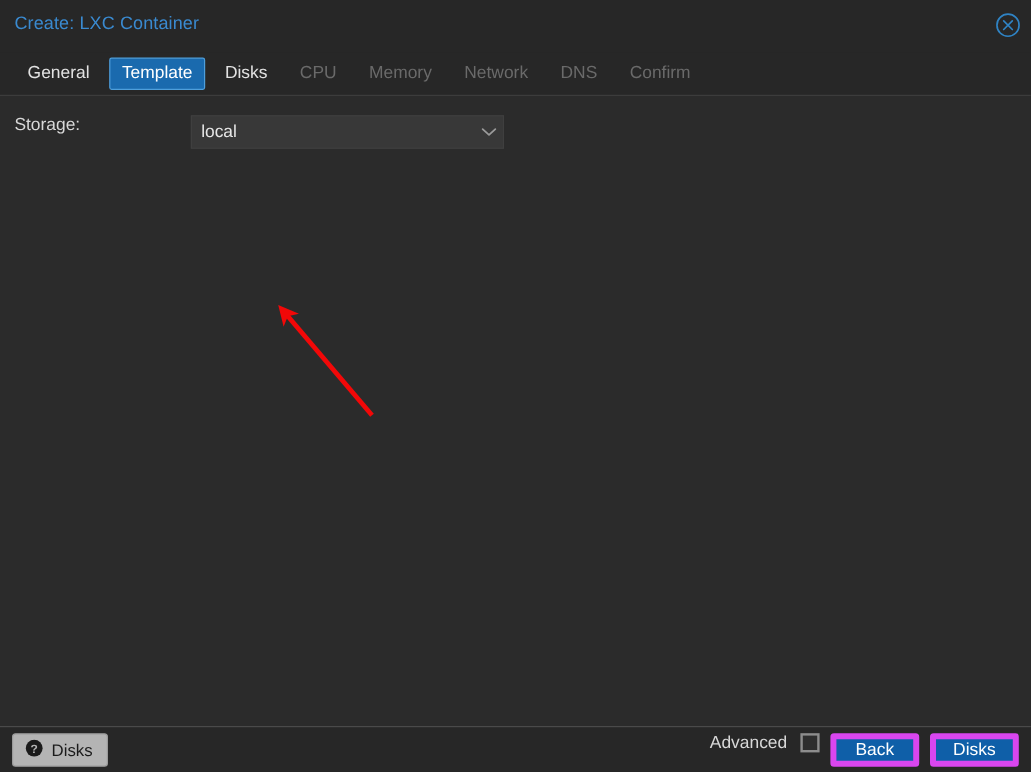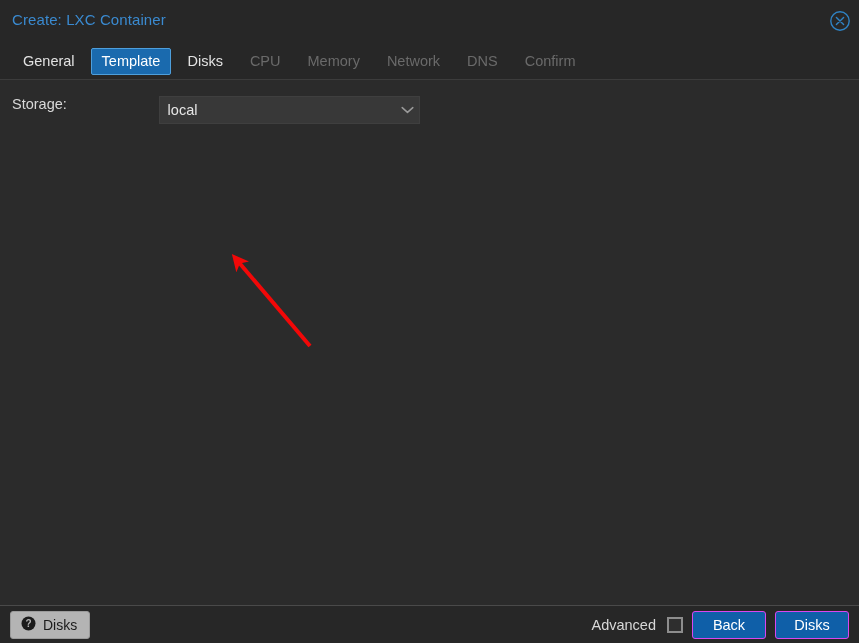--- a/index.html
+++ b/index.html
@@ -168,39 +168,39 @@
     border-radius: 3px;
     height: 26px;
     padding: 0 12px 0 10px;
     color: #1b1b1b;
     font-size: 14px;
     cursor: pointer;
   }
   #footer-right {
     margin-left: auto;
     display: flex;
-    align-items: center;
+    align-items: flex-start;
     gap: 9px;
   }
   #advanced-label {
     font-size: 14.5px;
     color: #d8d8d8;
     margin-right: 2px;
   }
   #advanced-checkbox {
     width: 16px;
     height: 16px;
     background: #2e2e2e;
     border: 2px solid #8d8d8d;
     box-sizing: border-box;
     cursor: pointer;
   }
   .nav-button {
     background: #0f5fa8;
-    border: 1px solid #d946ef;
+    border: 5px solid #d946ef;
     border-radius: 3px;
     color: #ffffff;
     font-size: 14.5px;
     height: 28px;
     min-width: 74px;
     padding: 0 14px;
     cursor: pointer;
     font-family: "Liberation Sans", sans-serif;
   }
 </style>

